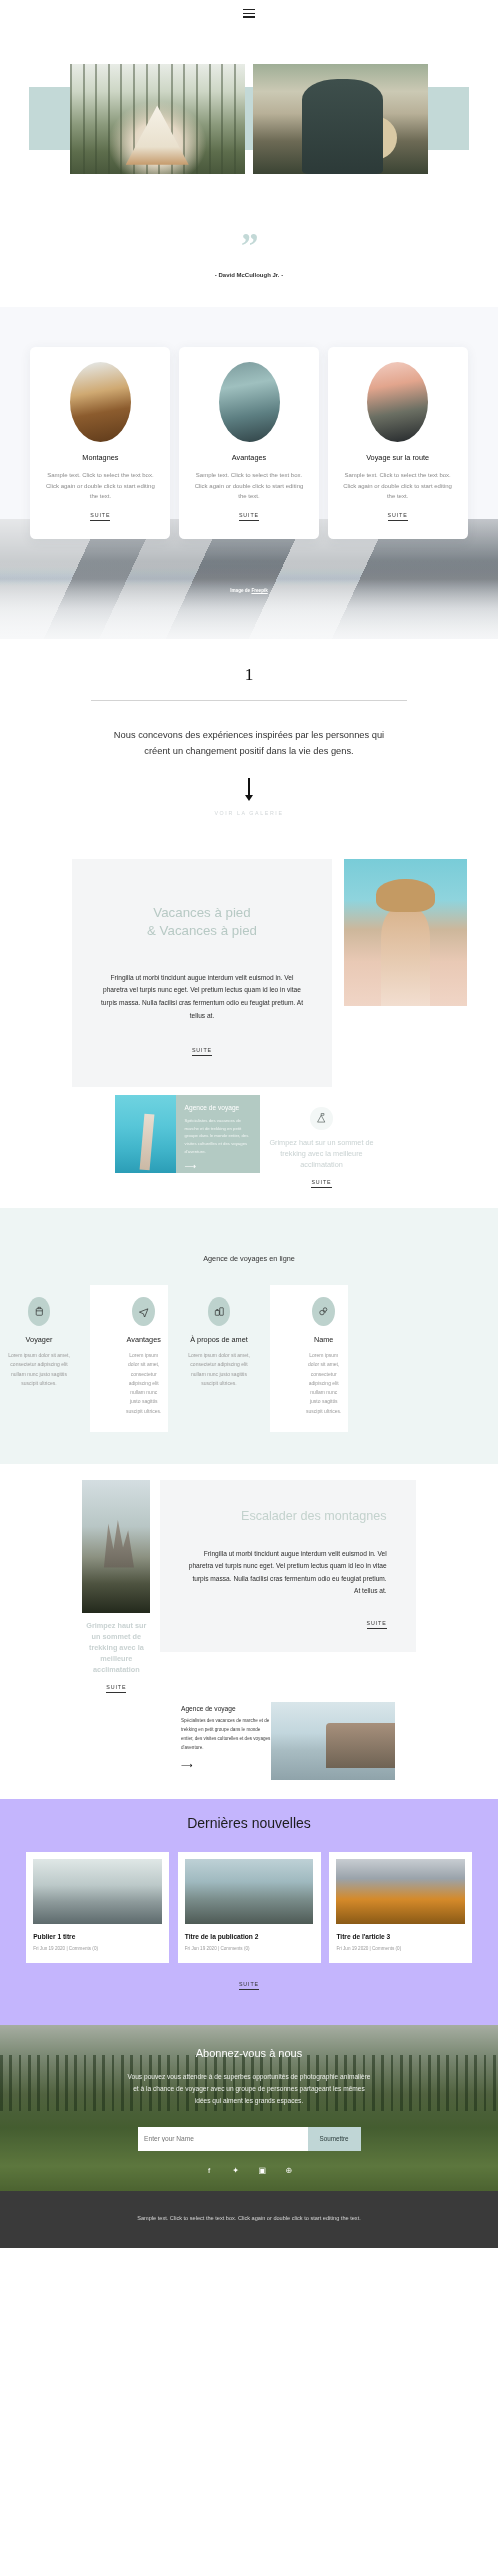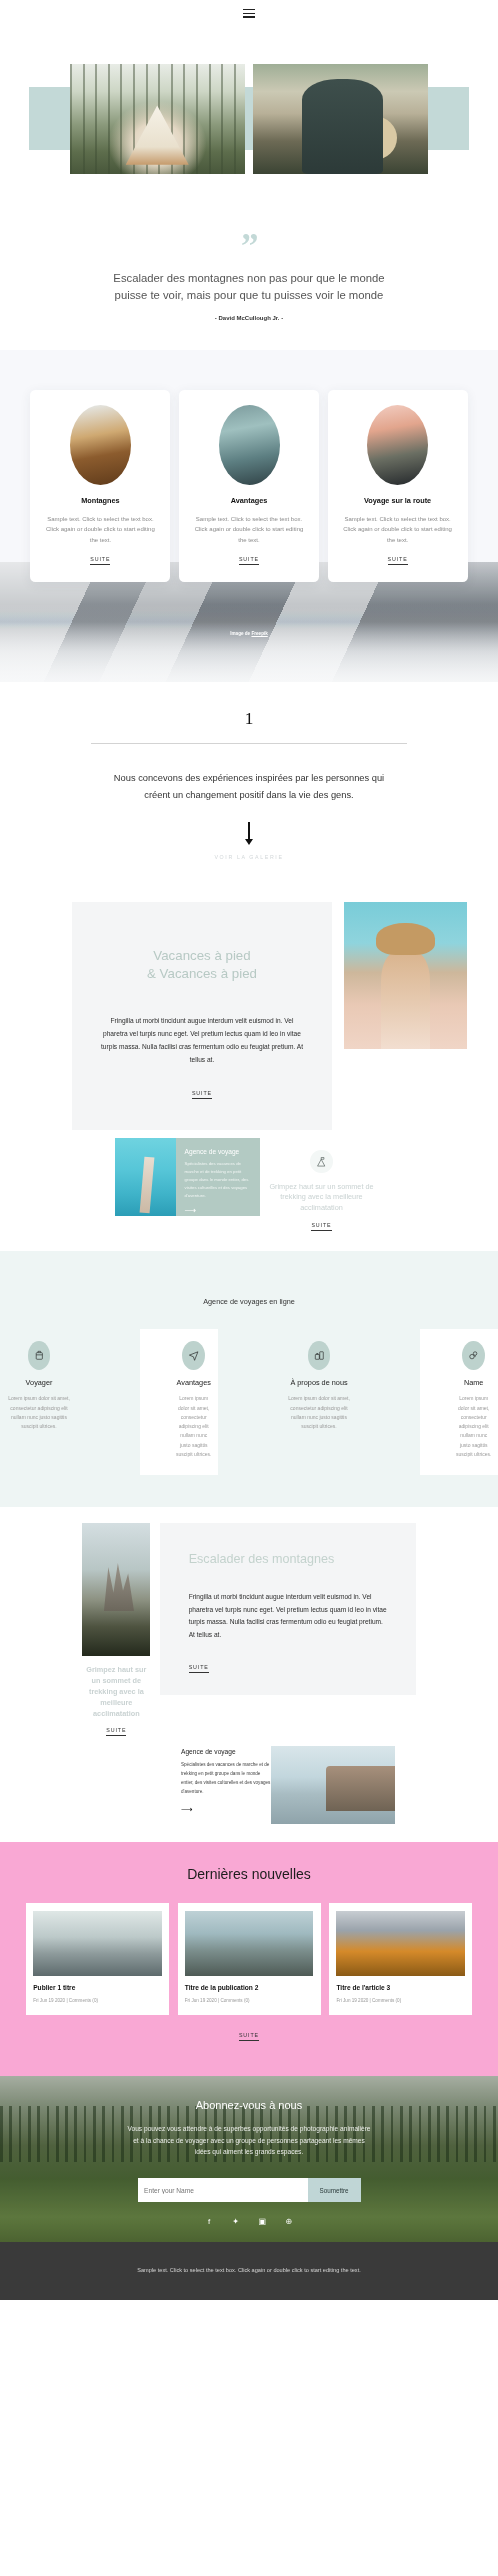--- a/index.html
+++ b/index.html
@@ -63,21 +63,21 @@
     background:linear-gradient(180deg,rgba(255,255,255,0),rgba(248,249,250,.9));}
   .freepik{position:absolute;left:0;right:0;bottom:46px;text-align:center;color:#fff;font-size:4.6px;font-weight:700;z-index:3;}
   .freepik u{text-decoration:underline;}
   .cards{position:relative;z-index:4;display:flex;justify-content:center;gap:8.6px;}
   .card{width:140px;background:#fff;border-radius:5.3px;padding:12px 14.6px 17.3px;text-align:center;
         box-shadow:0 2.7px 12px rgba(40,50,70,.07);}
   .card-img{width:61px;height:80px;border-radius:50%;margin:3.3px auto 0;overflow:hidden;}
   .ci1{background:linear-gradient(170deg,#e7eef2 0%,#cfa972 38%,#8c5c2e 62%,#5e3a1a 100%);}
   .ci2{background:linear-gradient(170deg,#7b9a9c 0%,#9fc0bf 30%,#5d7f82 65%,#2f4145 100%);}
   .ci3{background:linear-gradient(170deg,#f3cfc4 0%,#e2a58d 30%,#6b6f63 62%,#22262a 100%);}
-  .card-title{margin-top:10.6px;font-size:7.3px;font-weight:700;color:#111;}
+  .card-title{margin-top:10.6px;font-size:7.3px;font-weight:400;color:#111;}
   .card-text{margin-top:8.6px;font-size:6px;line-height:1.75;color:#8b8b8b;}
   .suite{display:inline-block;margin-top:10.6px;font-size:5.3px;letter-spacing:0.9px;color:#333;
      border-bottom:0.7px solid #333;padding-bottom:2px;font-weight:400;cursor:pointer;}
 
   
   .intro{background:#fff;padding:26.6px 0 28px;text-align:center;}
   .big-num{font-family:"Liberation Serif",serif;font-size:17.3px;color:#111;}
   .rule{width:316px;height:0.7px;background:#d3d3d3;margin:14.6px auto 0;}
   .intro-text{max-width:279px;margin:26.6px auto 0;font-size:9.3px;line-height:1.75;color:#333;font-weight:300;}
   .arrow-dn{margin:18.6px auto 0;width:9.3px;height:24px;position:relative;}
@@ -107,50 +107,50 @@
   .agency-arrow{margin-top:6px;font-size:8px;color:#fff;}
   .vr2-right{width:123px;padding:12px 6.6px 0;text-align:center;}
   .mtn-badge{width:22.6px;height:22.6px;border-radius:50%;background:#f3f7f6;margin:0 auto;display:flex;align-items:center;justify-content:center;}
   .vr2-title{margin-top:8.6px;font-size:7.3px;line-height:1.5;color:#c9d2d2;font-weight:300;}
   .vr2-suite{margin-top:8px;}
 
   
   .helpers{background:#eef5f4;padding:31px 0 32px;text-align:center;}
   .helpers h2{font-size:14px;font-weight:300;color:#1d1d1d;}
   .helpers .sub{margin-top:14.6px;font-size:7.3px;color:#333;}
-  .feat-row{display:flex;justify-content:space-between;gap:0;margin-top:22.6px;}
+  .feat-row{display:flex;justify-content:flex-start;gap:12px;margin-top:22.6px;}
   .feat{width:78px;padding:12px 6.6px 16px;text-align:center;}
   .feat.alt{background:#fff;padding-left:36px;}
   .feat-ic{width:22.6px;height:29px;border-radius:50%;background:#bdd2cd;margin:0 auto;display:flex;align-items:center;justify-content:center;}
   .feat-title{margin-top:8.6px;font-size:7.3px;color:#1d1d1d;font-weight:400;}
   .feat-text{margin-top:7.3px;font-size:5px;line-height:1.85;color:#9a9a9a;}
 
   
   .esc{background:#fff;padding:16px 0 18.6px;}
   .esc-row{display:flex;justify-content:center;align-items:flex-start;gap:9.3px;}
   .esc-img{width:68px;height:133px;background:linear-gradient(180deg,#d4dee1 0%,#b8c6c5 35%,#8c9181 58%,#4e5340 78%,#23291c 100%);position:relative;}
   .esc-img:after{content:"";position:absolute;left:22%;top:30%;width:54%;height:36%;background:linear-gradient(180deg,#9a948a,#6c675c);clip-path:polygon(18% 100%,30% 8%,44% 62%,56% 0,70% 58%,84% 22%,100% 100%);}
-  .esc-box{width:256px;background:#f4f5f6;padding:29px 29px 22.6px;text-align:left;}
+  .esc-box{width:256px;background:#f4f5f6;padding:29px 29px 22.6px;text-align:right;}
   .esc-title{font-size:12.6px;color:#c3d2cd;font-weight:300;}
   .esc-text{margin-top:25px;font-size:6.6px;line-height:1.9;color:#2c2c2c;}
   .esc-suite{margin-top:22.6px;}
   .esc-left-cap{width:68px;text-align:center;}
   .esc-cap-title{margin-top:8.6px;font-size:7.3px;line-height:1.5;color:#c9d2d2;font-weight:700;}
   .esc-cap-suite{margin-top:8px;}
 
   .esc-row2{display:flex;justify-content:center;align-items:flex-start;gap:0;margin-top:9.3px;}
   .esc-ag{width:90px;padding-top:2.7px;}
   .esc-ag h4{font-size:6.6px;font-weight:400;color:#1d1d1d;}
   .esc-ag p{margin-top:5.3px;font-size:4.6px;line-height:1.95;color:#444;}
   .esc-ag .ar{margin-top:8px;font-size:8px;color:#111;}
   .esc-sea{width:124px;height:78px;background:linear-gradient(180deg,#d9e6ea 0%,#c2d6dd 40%,#a8bcc2 62%,#8fa3aa 100%);position:relative;}
   .esc-sea:after{content:"";position:absolute;right:0;top:26%;width:56%;height:58%;background:linear-gradient(180deg,#a7907c,#6f6354);border-radius:4px 0 0 0;}
 
   
-  .news{background:#f9a8d4;padding:24px 0 35px;text-align:center;}
+  .news{background:#c4b5fd;padding:16px 0 35px;text-align:center;}
   .news h2{font-size:14px;font-weight:300;color:#1d1d1d;}
   .news-row{display:flex;justify-content:center;gap:8.6px;margin-top:21px;}
   .news-card{width:143px;background:#fff;padding:7.3px 7.3px 12px;text-align:left;}
   .news-img{width:100%;height:65px;}
   .ni1{background:linear-gradient(180deg,#dfe7e6 0%,#bcc9c9 40%,#8d9a9b 66%,#5d6a6c 100%);}
   .ni2{background:linear-gradient(180deg,#bed1d6 0%,#9fb9bf 35%,#7a8d8b 62%,#4e5a55 100%);}
   .ni3{background:linear-gradient(180deg,#c8cdd2 0%,#9aa3ab 30%,#d58a2a 62%,#8a5a16 100%);}
   .news-title{margin-top:8.6px;font-size:6.6px;font-weight:700;color:#111;}
   .news-meta{margin-top:6.6px;font-size:4.6px;color:#9a9a9a;}
   .news-suite{margin-top:17.3px;}
@@ -194,21 +194,20 @@
           <div class="ph img-tent"></div>
         </div>
       <div class="hero-img">
           <div class="ph img-guitar"></div>
         </div>
     </div>
   </div>
 
   <div class="quote-sec">
     <div class="qmark">”</div>
-    <div class="quote-text">Escalader des montagnes non pas pour que le monde puisse te voir, mais pour que tu puisses voir le monde</div>
     <div class="quote-author">- David McCullough Jr. -</div>
   </div>
 
   <div class="cards-sec">
     <div class="cards-bg"></div>
     <div class="cards">
       <div class="card">
         <div class="card-img ci1"></div>
         <div class="card-title">Montagnes</div>
         <div class="card-text">Sample text. Click to select the text box. Click again or double click to start editing the text.</div>
@@ -306,21 +305,21 @@
         <div class="feat-text">Lorem ipsum dolor sit amet, consectetur adipiscing elit nullam nunc justo sagittis suscipit ultrices.</div>
       </div>
       <div class="feat">
         <div class="feat-ic">
           <svg width="10.6" height="10.6" viewBox="0 0 24 24" fill="none" stroke="#1d1d1d" stroke-width="1.4">
               <rect x="3" y="10" width="9" height="11" rx="1"></rect>
               <rect x="13" y="4" width="8" height="17" rx="1"></rect>
               <path d="M6 10V8h3v2"></path>
             </svg>
         </div>
-        <div class="feat-title">À propos de nous</div>
+        <div class="feat-title">À propos de amet</div>
         <div class="feat-text">Lorem ipsum dolor sit amet, consectetur adipiscing elit nullam nunc justo sagittis suscipit ultrices.</div>
       </div>
       <div class="feat alt">
         <div class="feat-ic">
           <svg width="10.6" height="10.6" viewBox="0 0 24 24" fill="none" stroke="#1d1d1d" stroke-width="1.4">
               <circle cx="9" cy="15" r="5"></circle>
               <circle cx="16" cy="8" r="4"></circle>
               <path d="M16 12v4"></path>
             </svg>
         </div>

